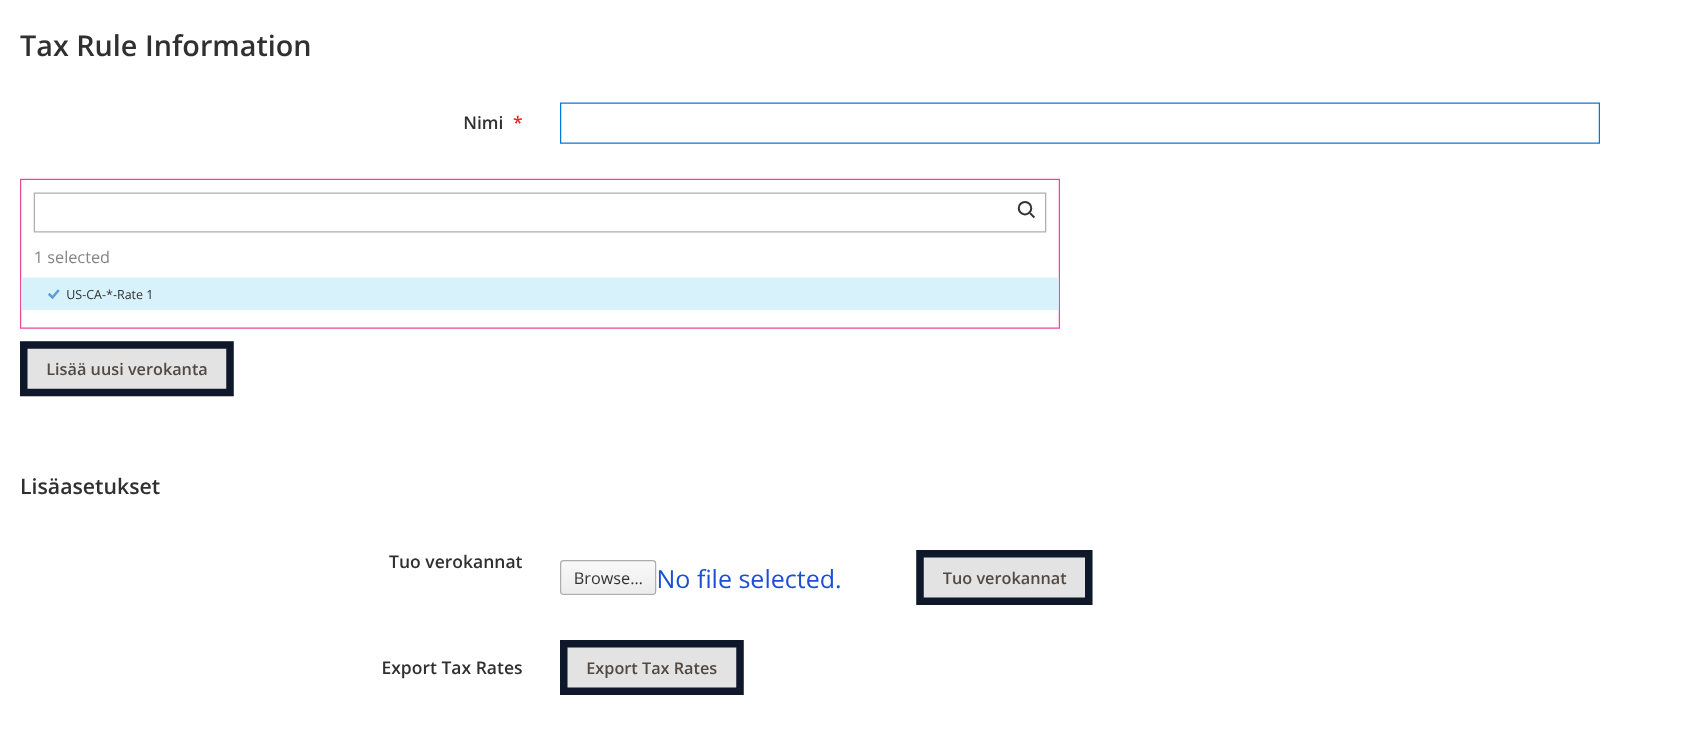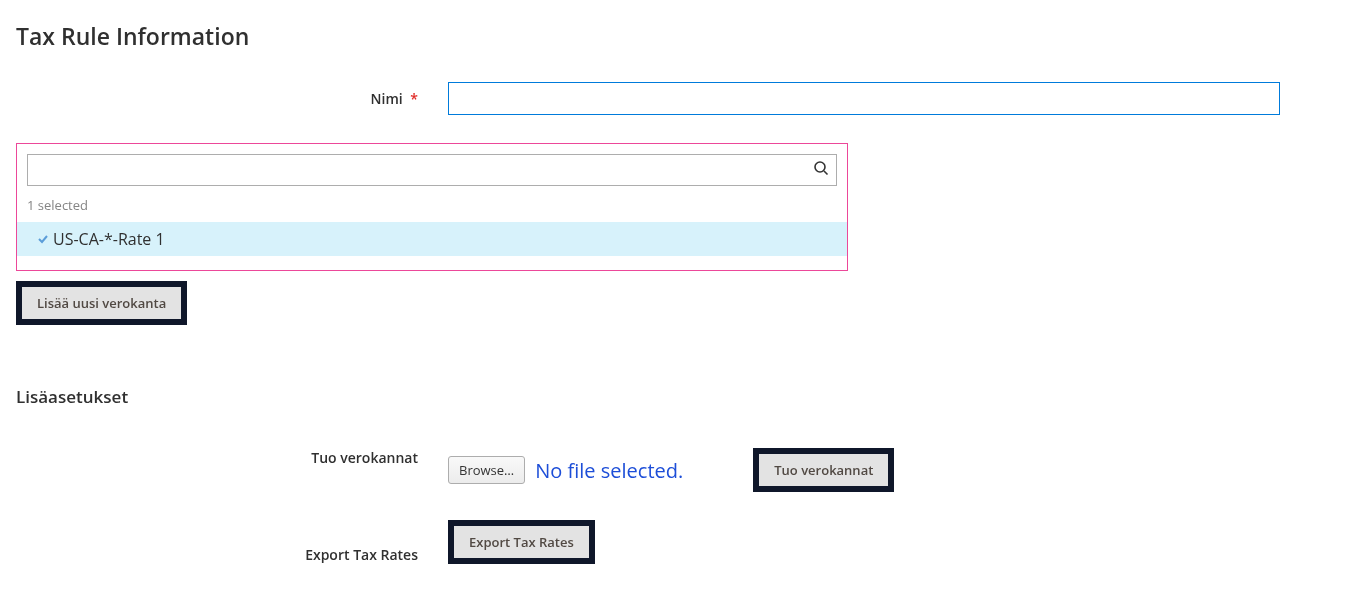--- a/index.html
+++ b/index.html
@@ -78,21 +78,21 @@
       pointer-events: none;
     }
     .selected-count {
       padding: 0 10px 8px 10px;
       color: #858585;
       font-size: 13px;
     }
     .option-list { }
     .option-item {
       padding: 6px 10px 6px 20px;
-      font-size: 16px;
+      font-size: 10px;
       cursor: pointer;
       display: flex;
       align-items: center;
     }
     .option-item.selected {
       background: #d7f2fb;
     }
     .check-wrap {
       width: 14px;
       margin-right: 2px;
@@ -109,21 +109,20 @@
       font-size: 13px;
       cursor: pointer;
       font-family: inherit;
     }
     .add-rate-btn {
       margin-top: 10px;
     }
     .file-row {
       display: flex;
       align-items: center;
-      gap: 10px;
     }
     .browse-btn {
       padding: 4px 10px;
       border: 1px solid #adadad;
       border-radius: 3px;
       background: linear-gradient(#f9f9f9, #ececec);
       font-size: 13px;
       cursor: pointer;
       font-family: inherit;
       color: #333;
@@ -194,21 +193,21 @@
     </label>
     <div class="form-control file-row">
       <button class="browse-btn">Browse…</button>
       <span class="no-file-text">No file selected.</span>
       <span class="import-btn-wrap">
         <button class="btn">Tuo verokannat</button>
       </span>
     </div>
   </div>
 
-  <div class="form-row" style="align-items:flex-end;">
+  <div class="form-row" style="align-items:center;">
     <label class="form-label" style="padding-top:0;">
       <span>Export Tax Rates</span>
     </label>
     <div class="form-control">
       <button class="btn">Export Tax Rates</button>
     </div>
   </div>
 </div>
 
 </body></html>

